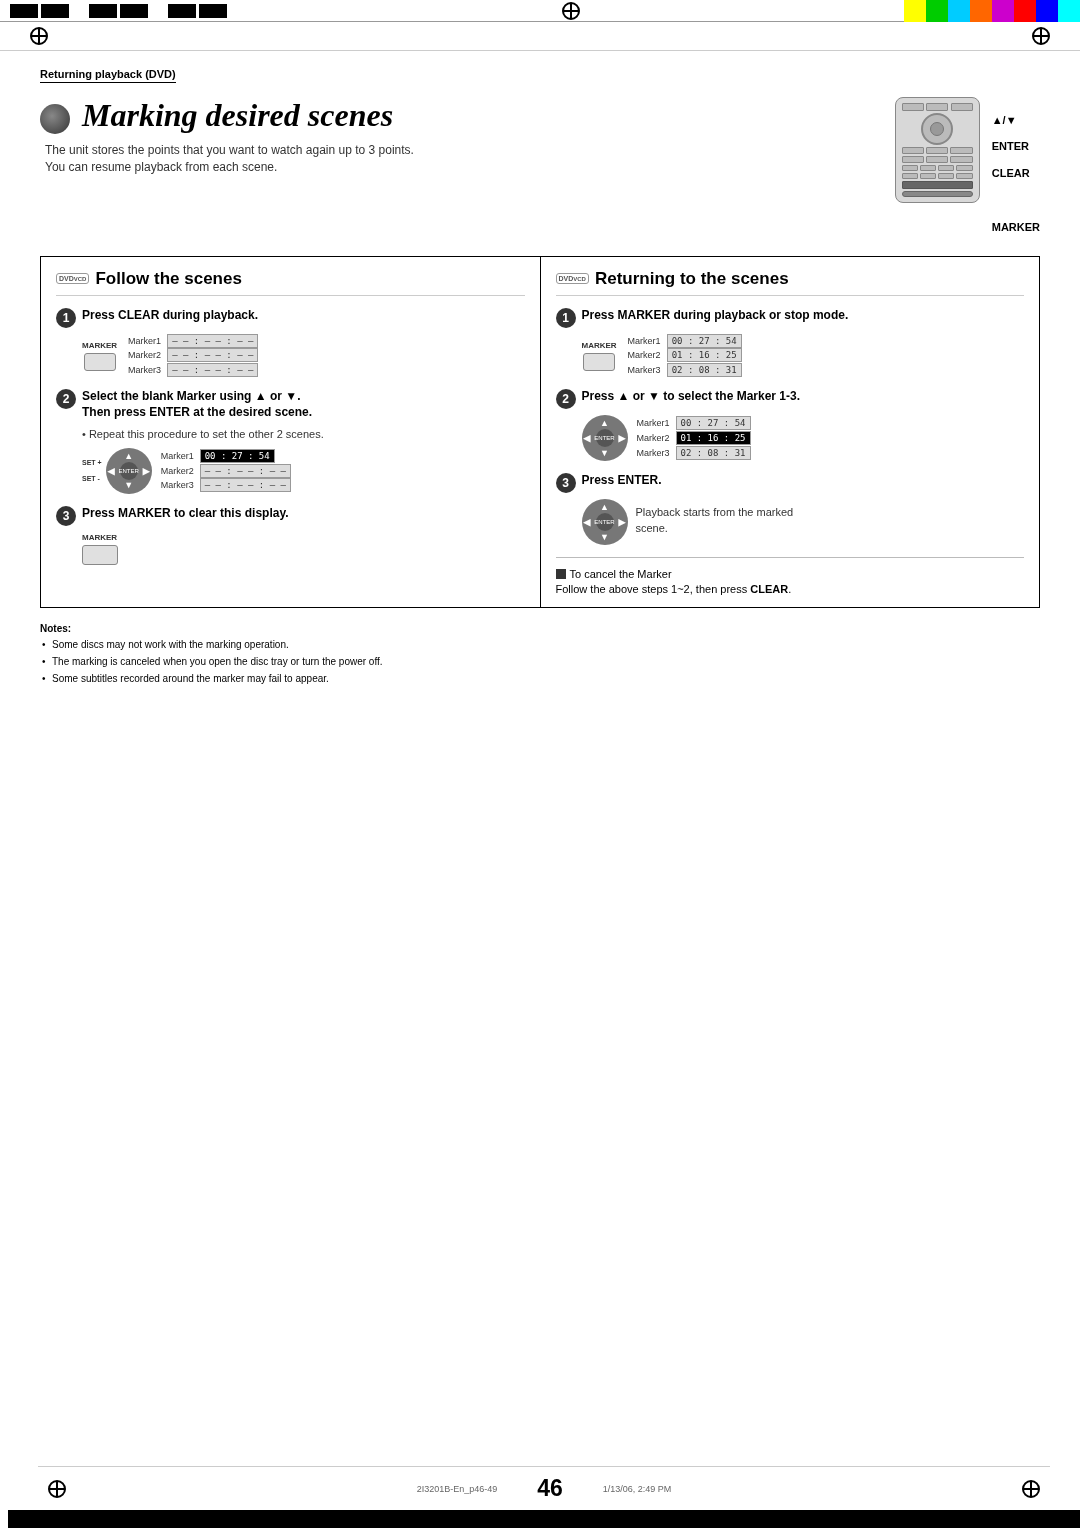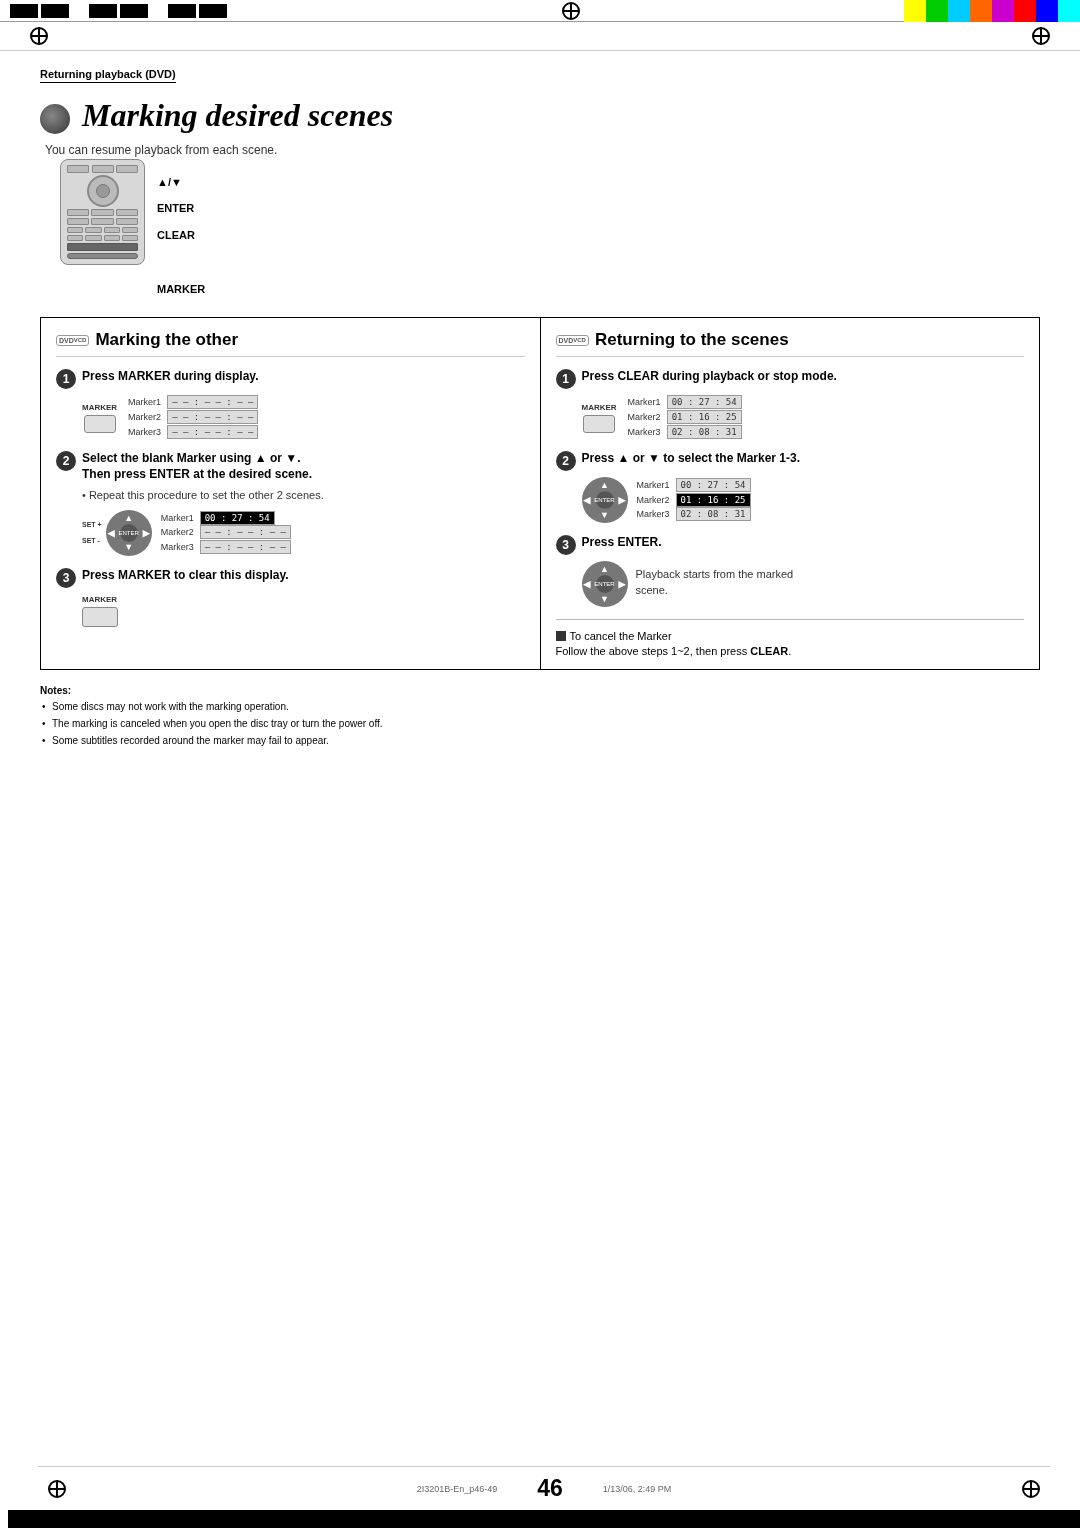--- a/index.html
+++ b/index.html
@@ -40,21 +40,20 @@
     .page-content {
       padding: 15px 40px 20px 40px;
     }
 
     
     .title-area {
       display: flex;
       justify-content: space-between;
       align-items: flex-start;
       margin-bottom: 15px;
-      flex-direction: column;
     }
     .title-left { flex: 1; }
     .main-title {
       font-size: 32px;
       font-style: italic;
       font-weight: bold;
       font-family: Georgia, serif;
       margin-bottom: 8px;
     }
     .subtitle-text {
@@ -255,20 +254,21 @@
   </div>
 
   
   <div class="title-area">
     <div class="title-left">
       <div class="main-title">
         <span style="display:inline-block;width:30px;height:30px;background:radial-gradient(circle at 40% 40%, #888, #333);border-radius:50%;vertical-align:middle;margin-right:4px;"></span>
         <span>Marking desired scenes</span>
       </div>
       <div class="subtitle-text">
+        <div>The unit stores the points that you want to watch again up to 3 points.</div>
         <div>You can resume playback from each scene.</div>
       </div>
     </div>
 
     <div style="margin-left:20px;display:flex;align-items:flex-start;gap:12px;">
       <div style="display:flex;flex-direction:column;align-items:center;">
 
         <div style="width:85px;background:#d8d8d8;border:1.5px solid #888;border-radius:8px;padding:5px 6px;">
 
           <div style="display:flex;justify-content:space-between;margin-bottom:2px;">
@@ -317,27 +317,27 @@
 
   
   <div class="main-sections">
 
     <div class="section-col">
       <div class="col-title">
         <span class="dvd-badge">
           <span class="top-line">DVD</span>
           <span class="bot-line">VCD</span>
         </span>
-        <span style="font-size:17px;font-weight:bold;">Marking the other</span>
+        <span style="font-size:17px;font-weight:bold;">Follow the scenes</span>
       </div>
 
       <div class="step">
         <div class="step-header">
           <span class="step-num">1</span>
-          <span class="step-text">Press MARKER during display.</span>
+          <span class="step-text">Press CLEAR during playback.</span>
         </div>
         <div class="step-body">
           <div class="marker-row">
             <div style="display:flex;flex-direction:column;align-items:center;">
               <div style="font-size:8px;font-weight:bold;margin-bottom:2px;">MARKER</div>
               <div style="width:32px;height:18px;background:#e0e0e0;border:1.5px solid #888;border-radius:3px;"></div>
             </div>
             <table class="marker-table">
               <tbody>
                   <tr>
@@ -426,21 +426,21 @@
         <span class="dvd-badge">
           <span class="top-line">DVD</span>
           <span class="bot-line">VCD</span>
         </span>
         <span style="font-size:17px;font-weight:bold;">Returning to the scenes</span>
       </div>
 
       <div class="step">
         <div class="step-header">
           <span class="step-num">1</span>
-          <span class="step-text">Press CLEAR during playback or stop mode.</span>
+          <span class="step-text">Press MARKER during playback or stop mode.</span>
         </div>
         <div class="step-body">
           <div class="marker-row">
             <div style="display:flex;flex-direction:column;align-items:center;">
               <div style="font-size:8px;font-weight:bold;margin-bottom:2px;">MARKER</div>
               <div style="width:32px;height:18px;background:#e0e0e0;border:1.5px solid #888;border-radius:3px;"></div>
             </div>
             <table class="marker-table">
               <tbody>
                   <tr>

